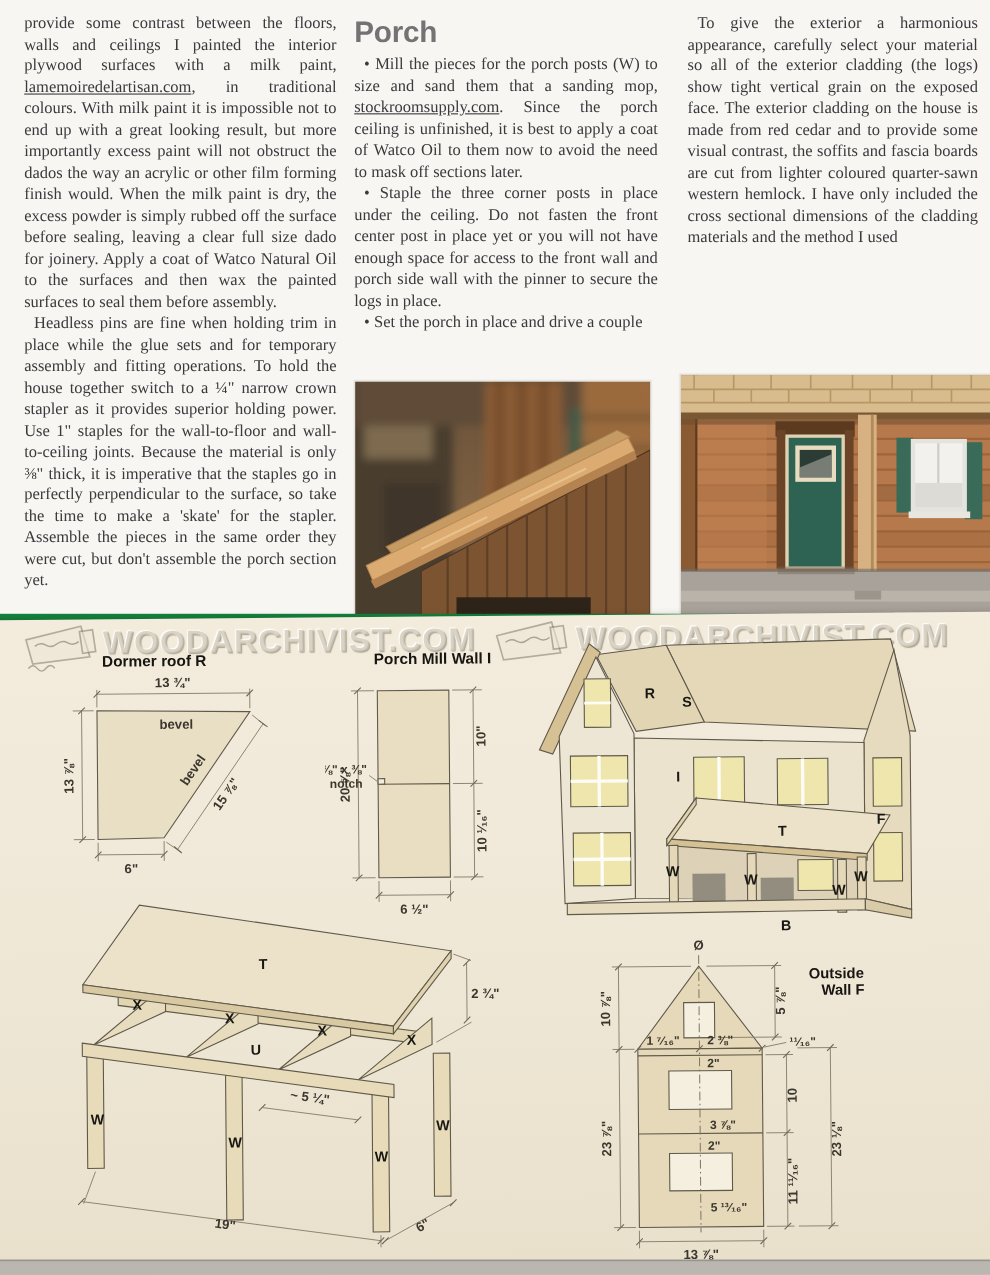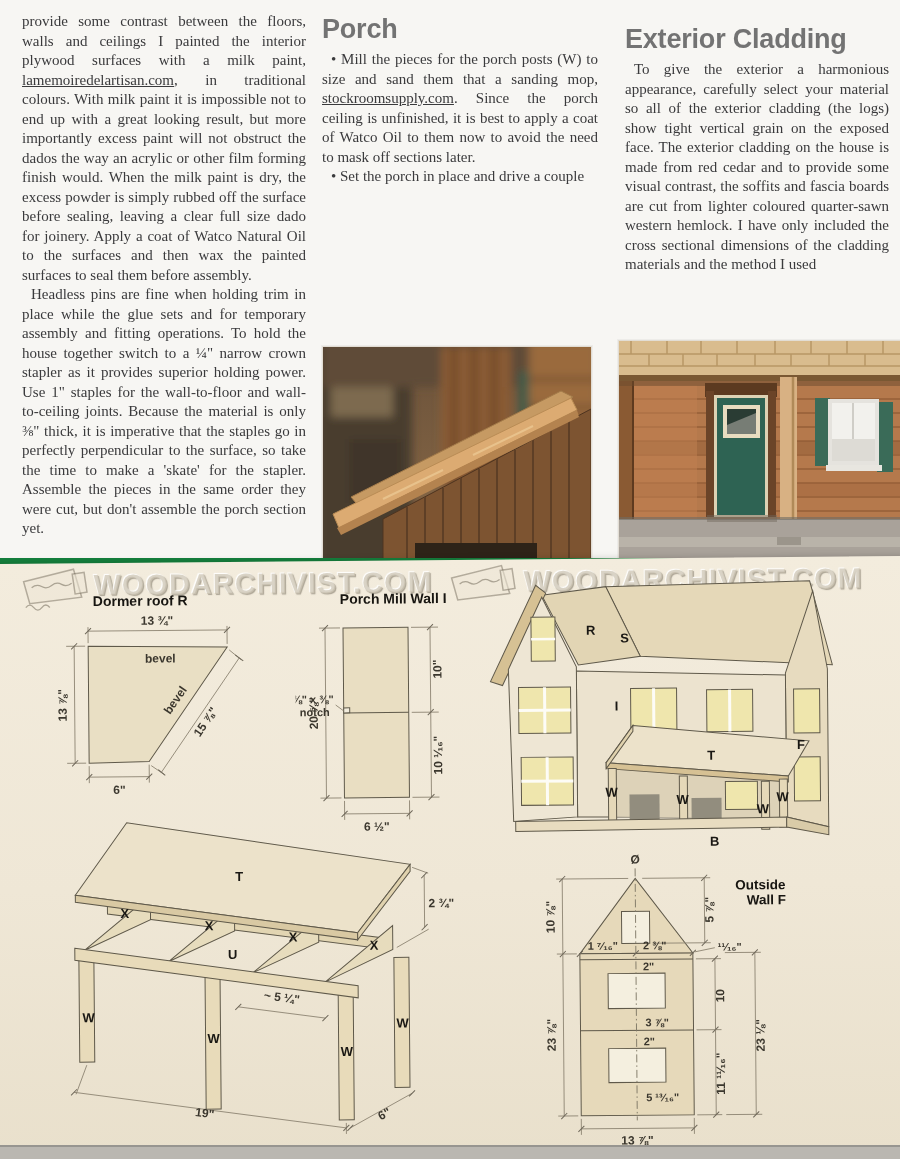--- a/index.html
+++ b/index.html
@@ -53,25 +53,25 @@
 <div class="page">
 
   <div class="col col1">
     <p><span>provide some contrast between the floors, walls and ceilings I painted the interior plywood surfaces with a milk paint, </span><span class="link">lamemoiredelartisan.com</span><span>, in traditional colours. With milk paint it is impossible not to end up with a great looking result, but more importantly excess paint will not obstruct the dados the way an acrylic or other film forming finish would. When the milk paint is dry, the excess powder is simply rubbed off the surface before sealing, leaving a clear full size dado for joinery. Apply a coat of Watco Natural Oil to the surfaces and then wax the painted surfaces to seal them before assembly.</span></p>
     <p class="indent">Headless pins are fine when holding trim in place while the glue sets and for temporary assembly and fitting operations. To hold the house together switch to a ¼" narrow crown stapler as it provides superior holding power. Use 1" staples for the wall-to-floor and wall-to-ceiling joints. Because the material is only ⅜" thick, it is imperative that the staples go in perfectly perpendicular to the surface, so take the time to make a 'skate' for the stapler. Assemble the pieces in the same order they were cut, but don't assemble the porch section yet.</p>
   </div>
 
   <div class="col col2">
     <h2 class="sect first">Porch</h2>
     <p class="bullet"><span>• Mill the pieces for the porch posts (W) to size and sand them that a sanding mop, </span><span class="link">stockroomsupply.com</span><span>. Since the porch ceiling is unfinished, it is best to apply a coat of Watco Oil to them now to avoid the need to mask off sections later.</span></p>
+    <p class="bullet">• Staple the three corner posts in place under the ceiling. Do not fasten the front center post in place yet or you will not have enough space for access to the front wall and porch side wall with the pinner to secure the logs in place.</p>
     <p class="bullet">• Set the porch in place and drive a couple</p>
   </div>
 
   <div class="col col3">
-    <h2 class="sect">Exterior Cladding</h2>
     <p class="indent">To give the exterior a harmonious appearance, carefully select your material so all of the exterior cladding (the logs) show tight vertical grain on the exposed face. The exterior cladding on the house is made from red cedar and to provide some visual contrast, the soffits and fascia boards are cut from lighter coloured quarter-sawn western hemlock. I have only included the cross sectional dimensions of the cladding materials and the method I used</p>
   </div>
 
   <div class="photo" style="left:322px;top:346px;">
     <svg width="268" height="215" viewBox="0 0 268 215">
       <defs>
         <linearGradient id="pbg" x1="0" y1="0" x2="0" y2="1">
           <stop offset="0" stop-color="#6b523a"></stop>
             <stop offset="1" stop-color="#8a6a48"></stop>
         </linearGradient>

